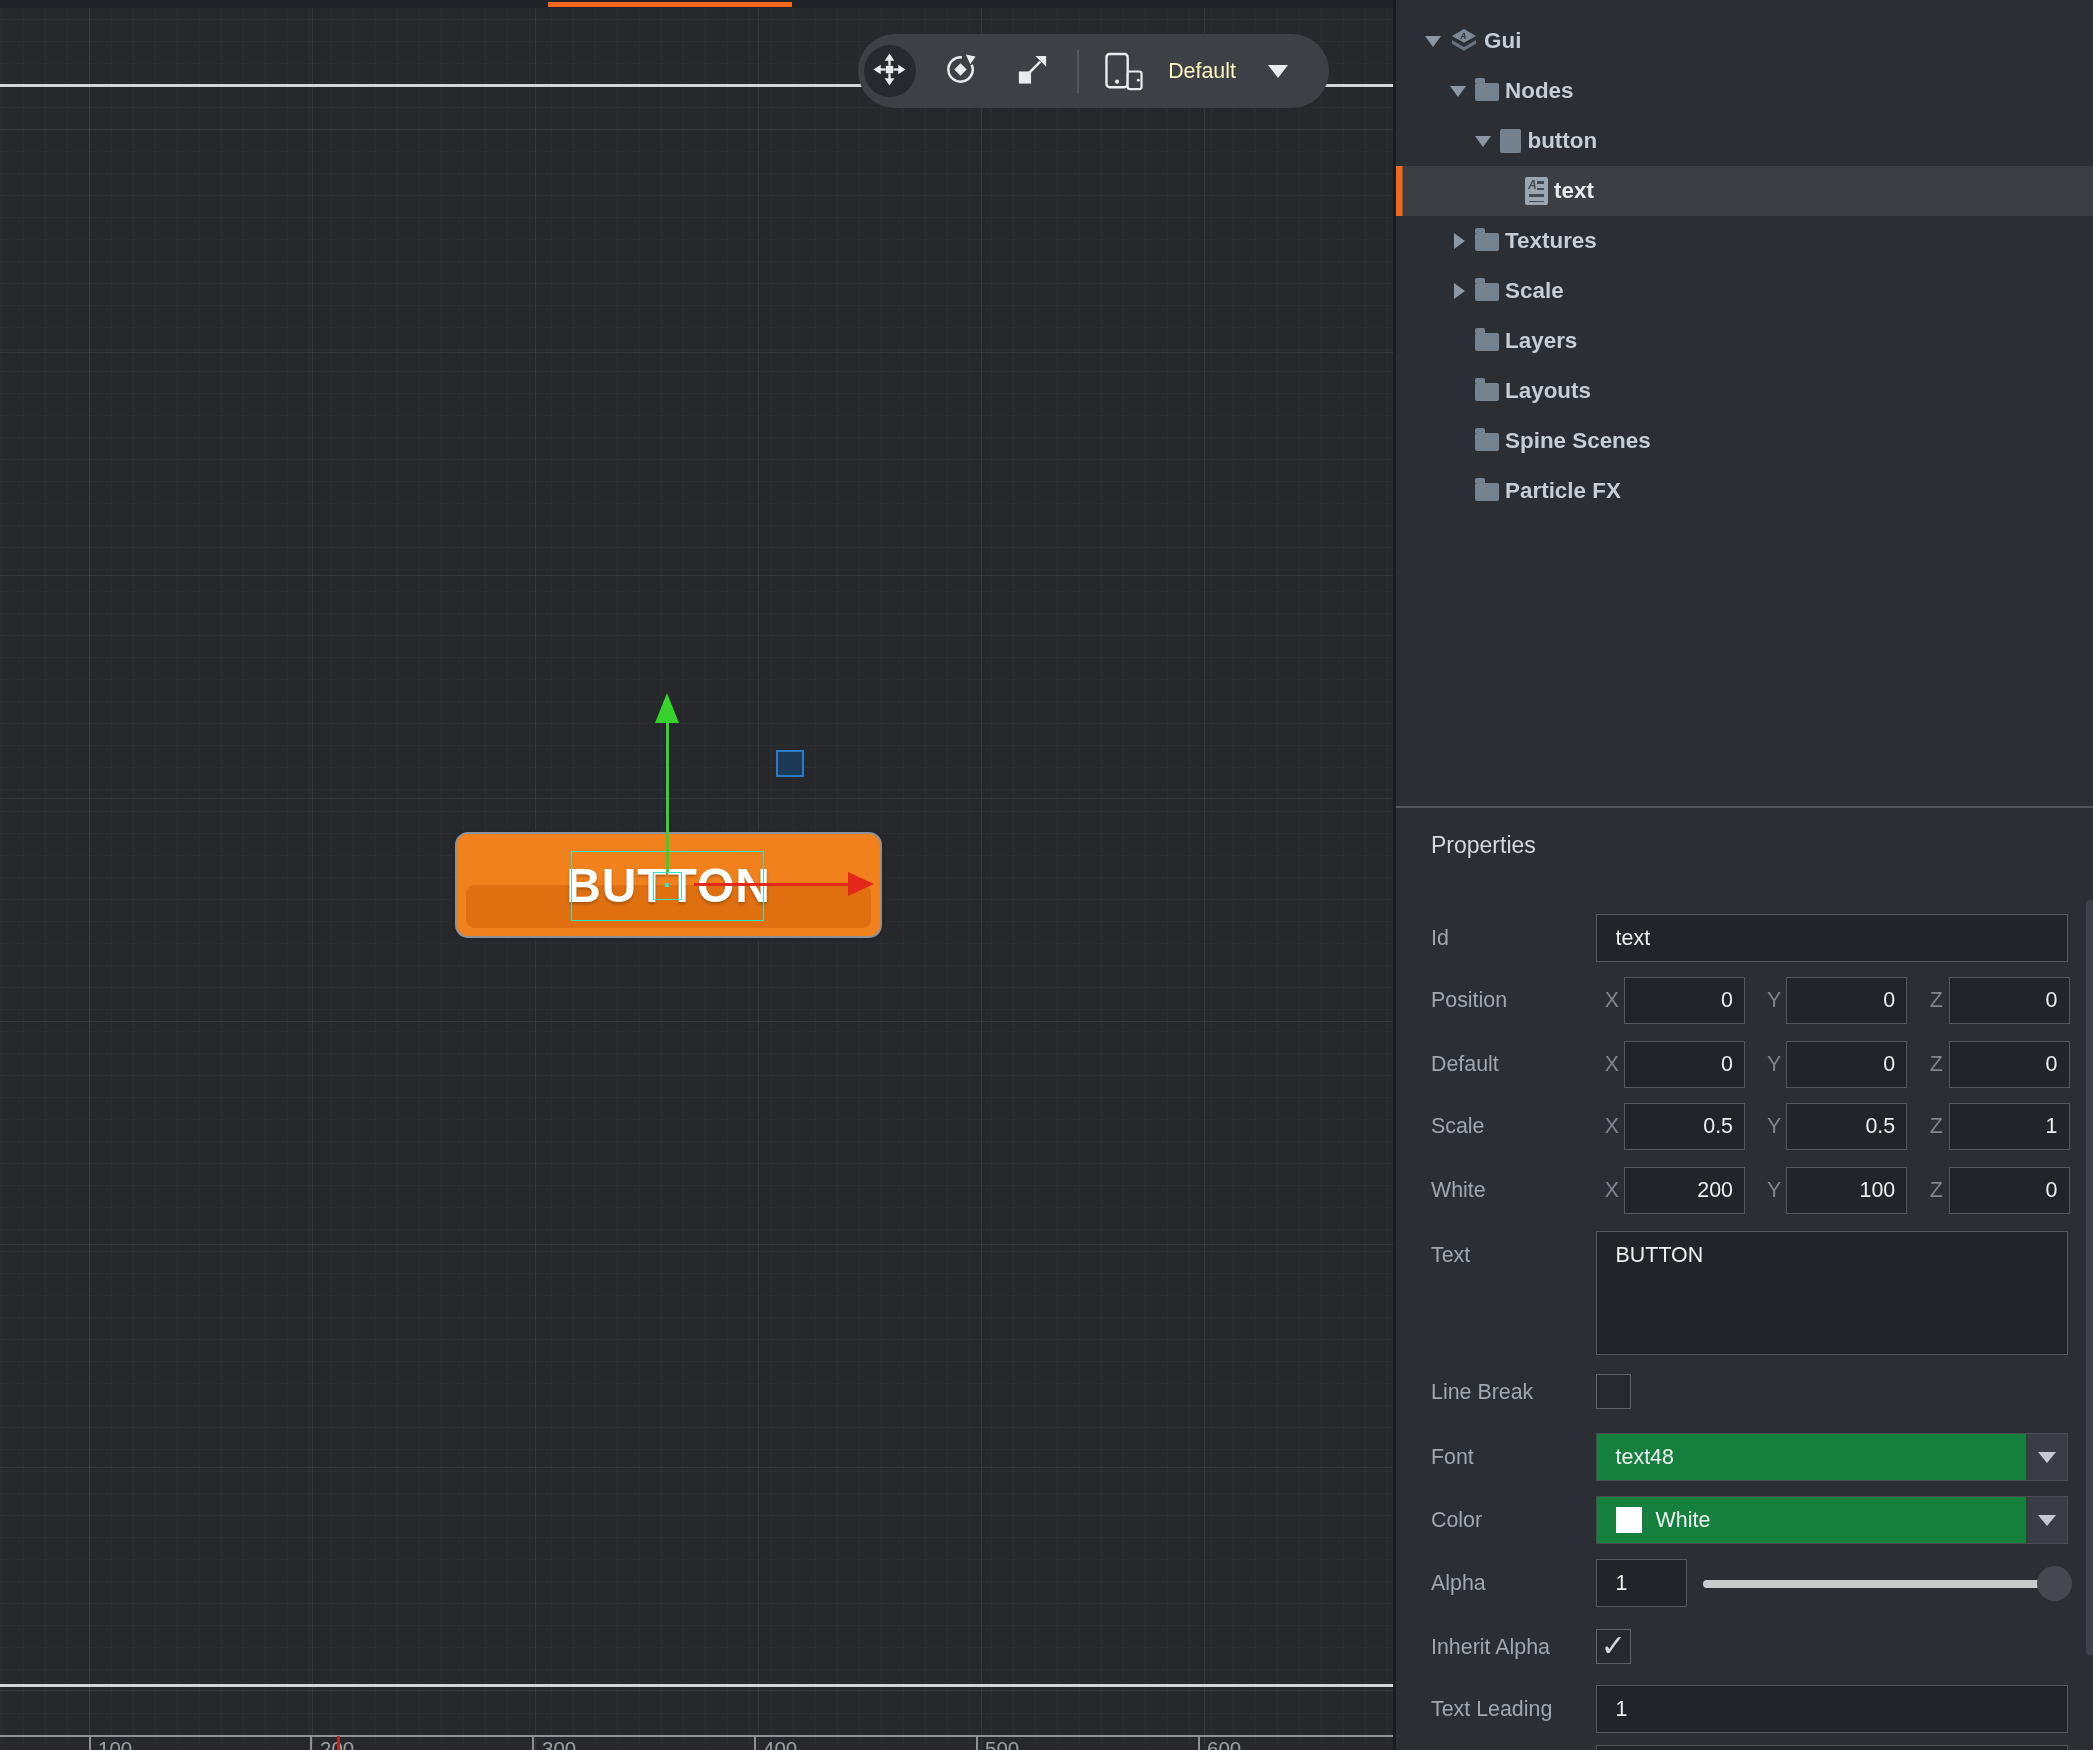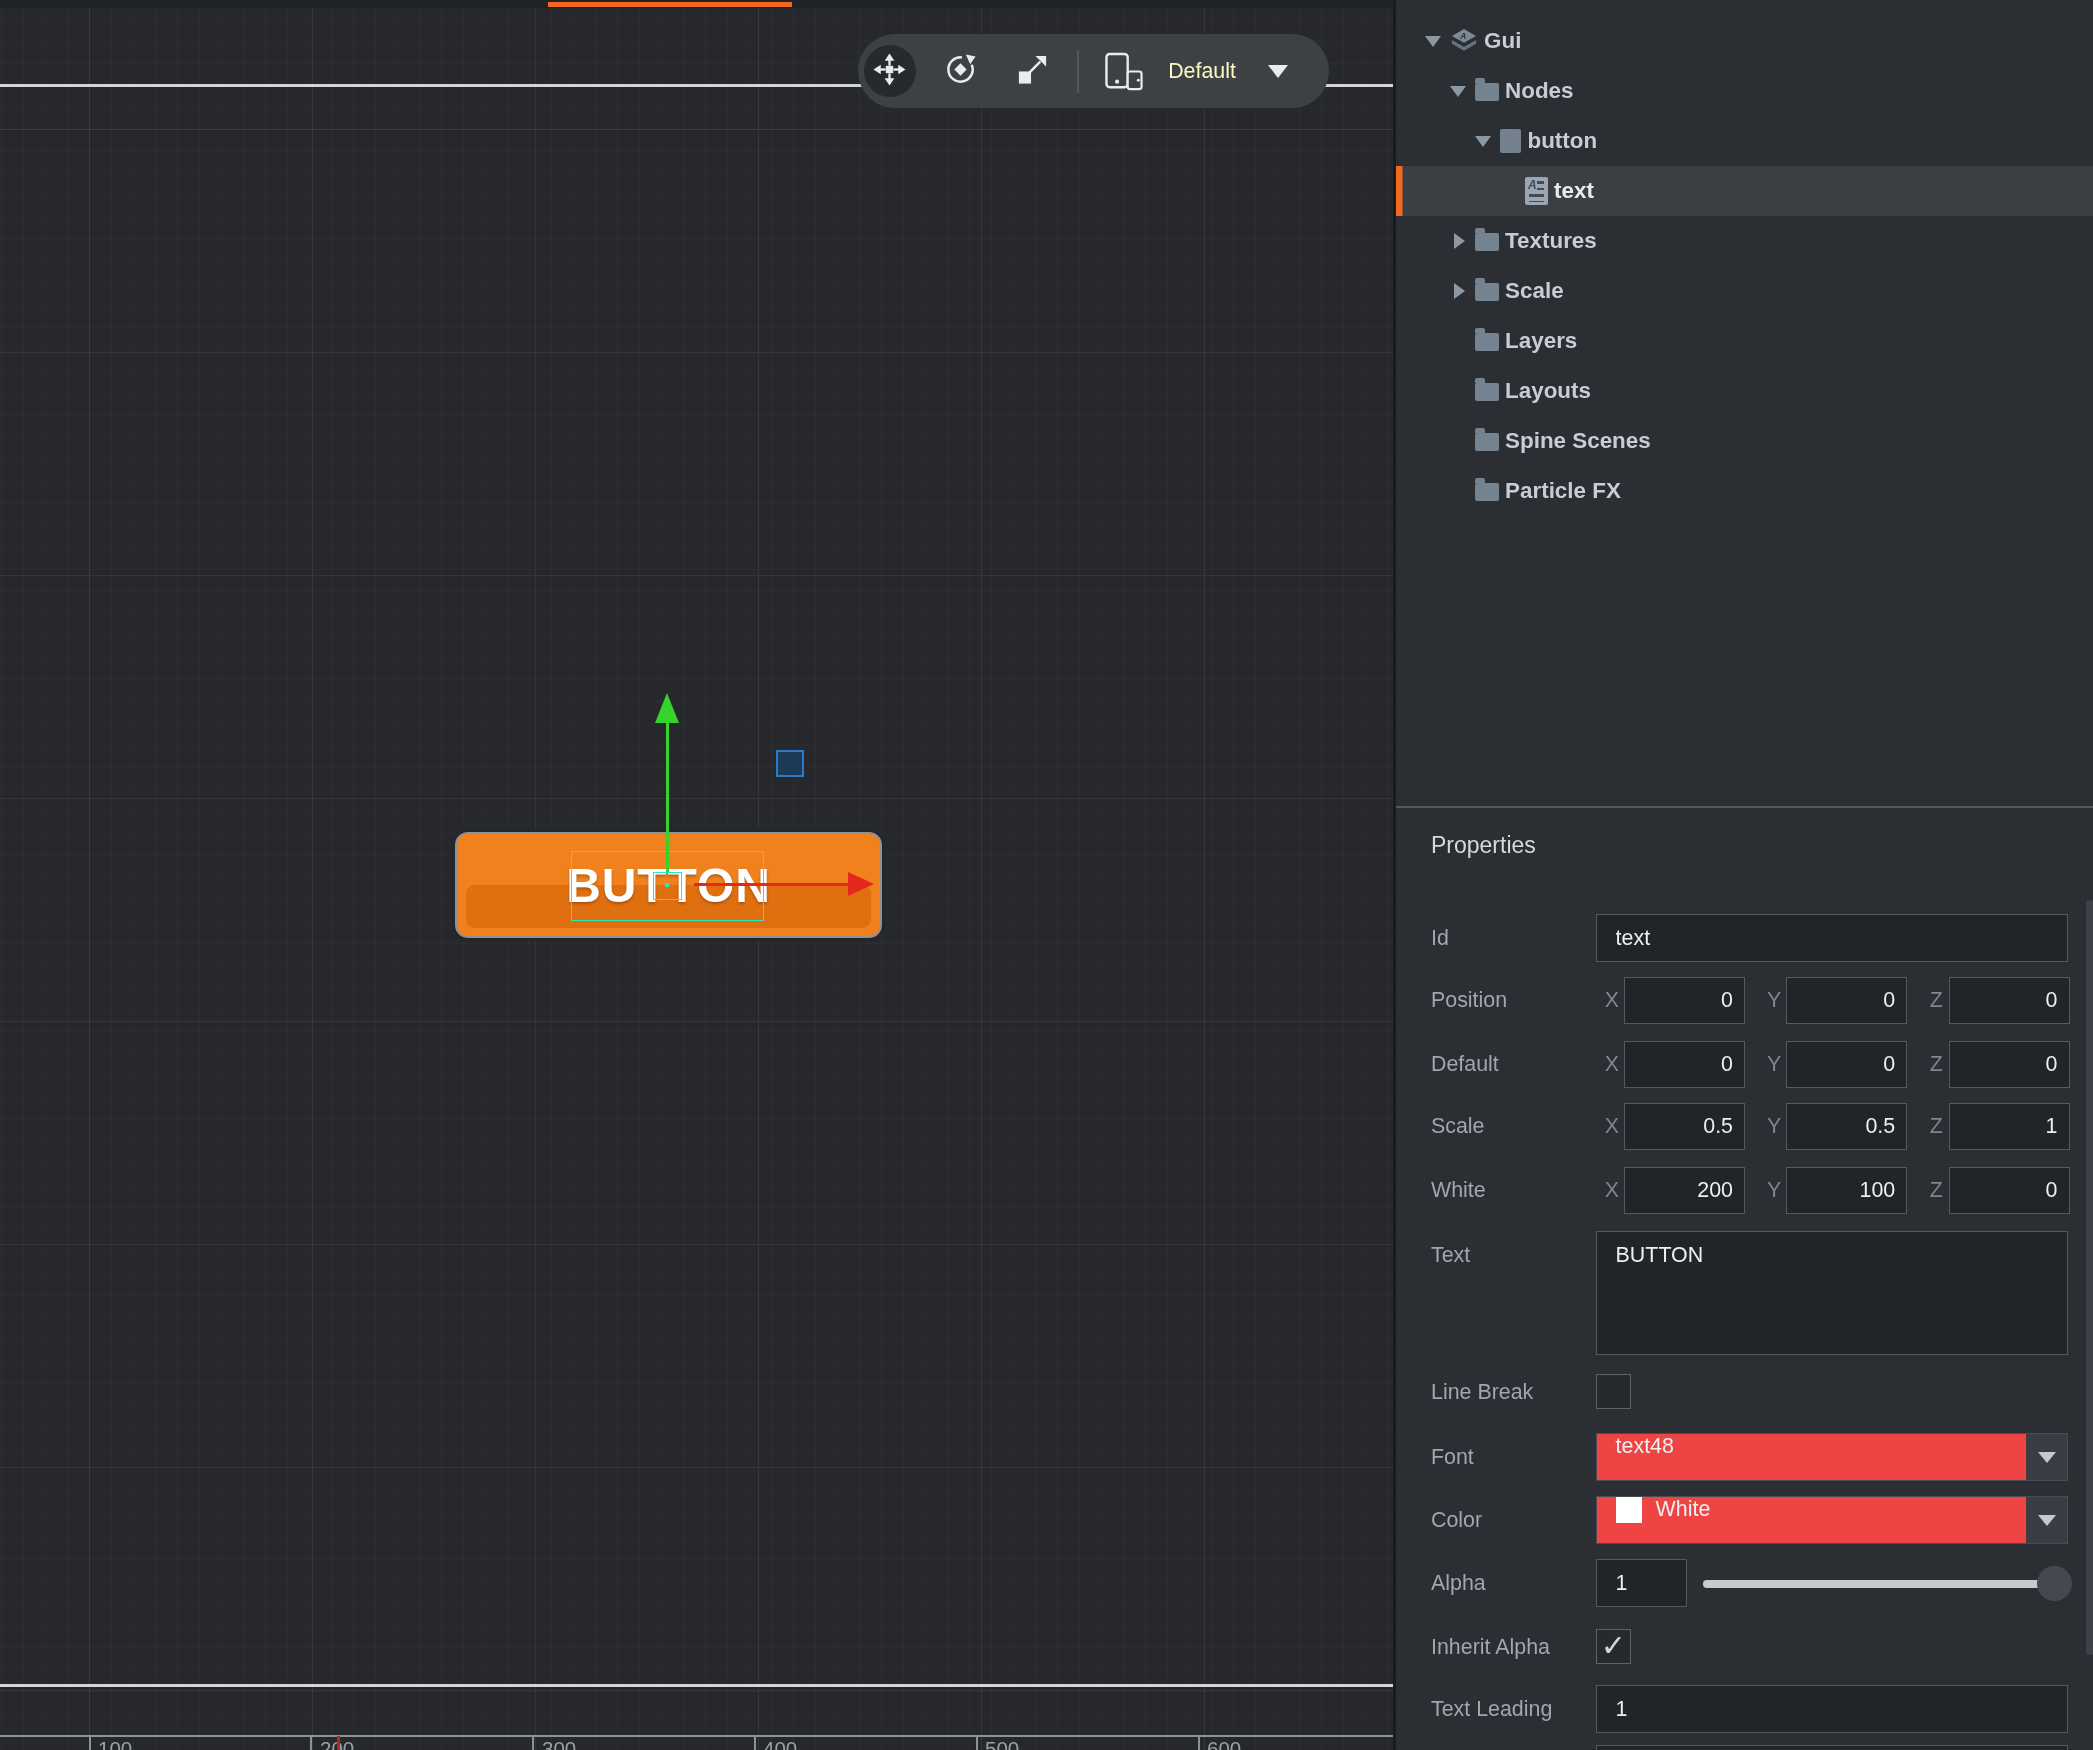--- a/index.html
+++ b/index.html
@@ -103,22 +103,22 @@
   .winput{width:100%;height:48px;padding-left:18.6px;}
   .vec{display:flex;align-items:center;}
   .axis{width:17px;text-align:center;color:#7f868d;font-size:21.4px;flex:none;margin-left:20.5px;}
   .axis.first{margin-left:7.5px;}
   .vfield{width:121px;height:47px;margin-left:3.7px;text-align:right;padding-right:11.2px;flex:none;}
   .tarea{width:100%;height:124px;padding:11.2px 0 0 18.6px;resize:none;}
   .checkbox{box-sizing:border-box;width:35px;height:35px;border:1.9px solid #5f6369;background:#26292d;
     position:relative;}
   .checkbox.checked::after{content:"\2713";position:absolute;left:3.7px;top:-1.9px;font-size:30px;
     color:#d4d7da;}
-  .dropdown{position:relative;box-sizing:border-box;width:100%;height:48px;background:#ef4444;
-    border:0.9px solid #494d52;display:flex;}
+  .dropdown{position:relative;box-sizing:border-box;width:100%;height:48px;background:#15803d;
+    border:0.9px solid #494d52;display:flex;align-items:center;}
   .dd-text{color:#edeff1;font-size:21.4px;margin-left:18.6px;}
   .dd-arrow{position:absolute;right:0;top:0;width:41px;height:100%;background:#3a3e44;
     display:flex;align-items:center;justify-content:center;}
   .caret-sm{width:0;height:0;border-left:9.3px solid transparent;border-right:9.3px solid transparent;
     border-top:11.2px solid #c6c9cd;}
   .swatch{width:26px;height:26px;background:#ffffff;margin-left:18.6px;flex:none;}
   .swatch + .dd-text{margin-left:14px;}
   .alpha-field{position:absolute;left:0;top:0;width:91px;height:48px;text-align:left;padding-left:18.6px;}
   .slider-track{position:absolute;left:107px;top:20.5px;width:360px;height:8.4px;background:#c8cacc;
     border-radius:3.7px;}

